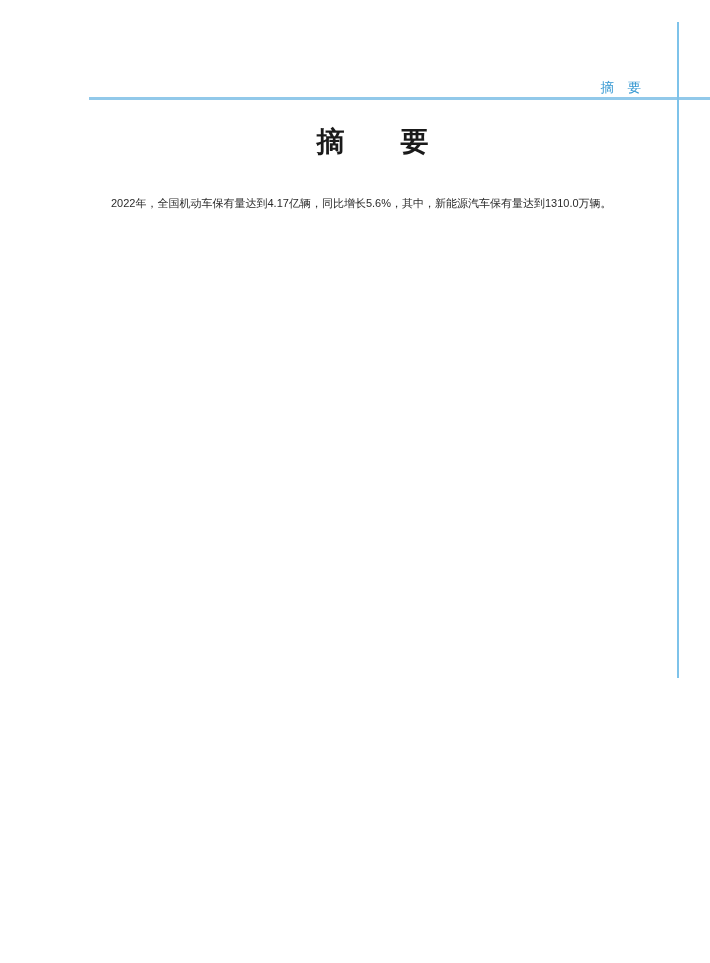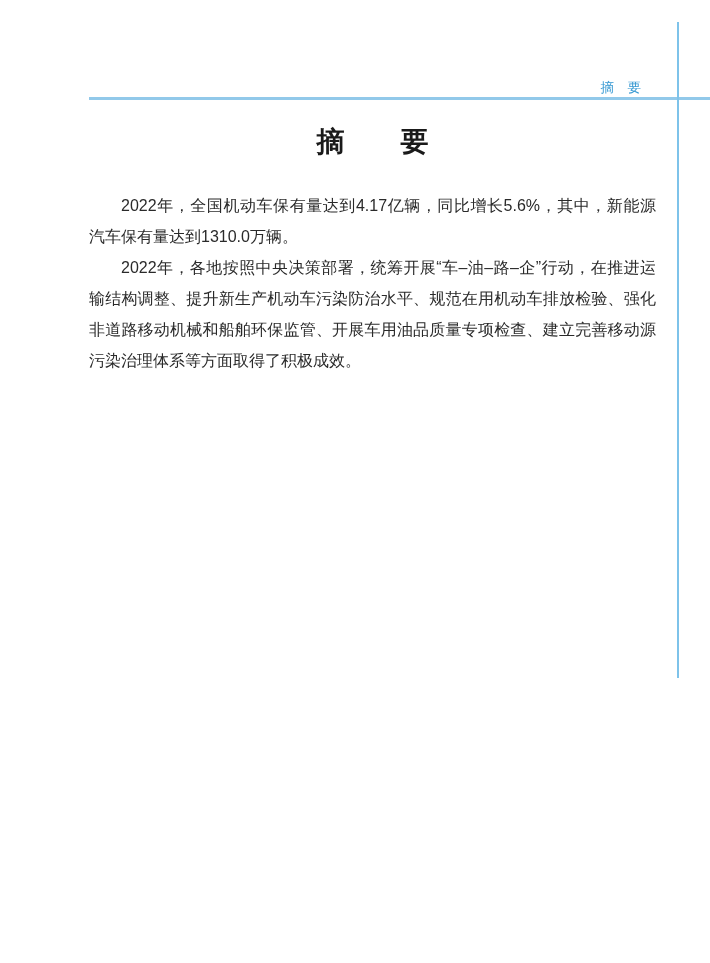--- a/index.html
+++ b/index.html
@@ -55,32 +55,31 @@
     margin: 0 0 32px 0;
     font-family: "Liberation Serif", serif;
     font-size: 28px;
     line-height: 32px;
     font-weight: bold;
     text-align: center;
     color: #1a1a1a;
   }
   .content p {
     margin: 0;
-    font-size: 16px;
-    line-height: 31px;
+    font-size: 11px;
+    line-height: 26px;
     text-align: justify;
     text-indent: 2em;
     color: var(--ink);
   }
 </style>
 </head>
 <body>
 
 <div class="page" style="--accent: #3598d2; --rule-h: #92c9ea; --rule-v: #7ec3ea; --ink: #2a2a2a;">
   <div class="running-head">摘　要</div>
   <div class="head-rule"></div>
   <div class="side-rule"></div>
   <div class="content">
     <h1 class="doc-title">摘　　要</h1>
     <p>2022年，全国机动车保有量达到4.17亿辆，同比增长5.6%，其中，新能源汽车保有量达到1310.0万辆。</p>
-    <p>2022年，各地按照中央决策部署，统筹开展“车–油–路–企”行动，在推进运输结构调整、提升新生产机动车污染防治水平、规范在用机动车排放检验、强化非道路移动机械和船舶环保监管、开展车用油品质量专项检查、建立完善移动源污染治理体系等方面取得了积极成效。</p>
   </div>
 </div>
 
 </body></html>

